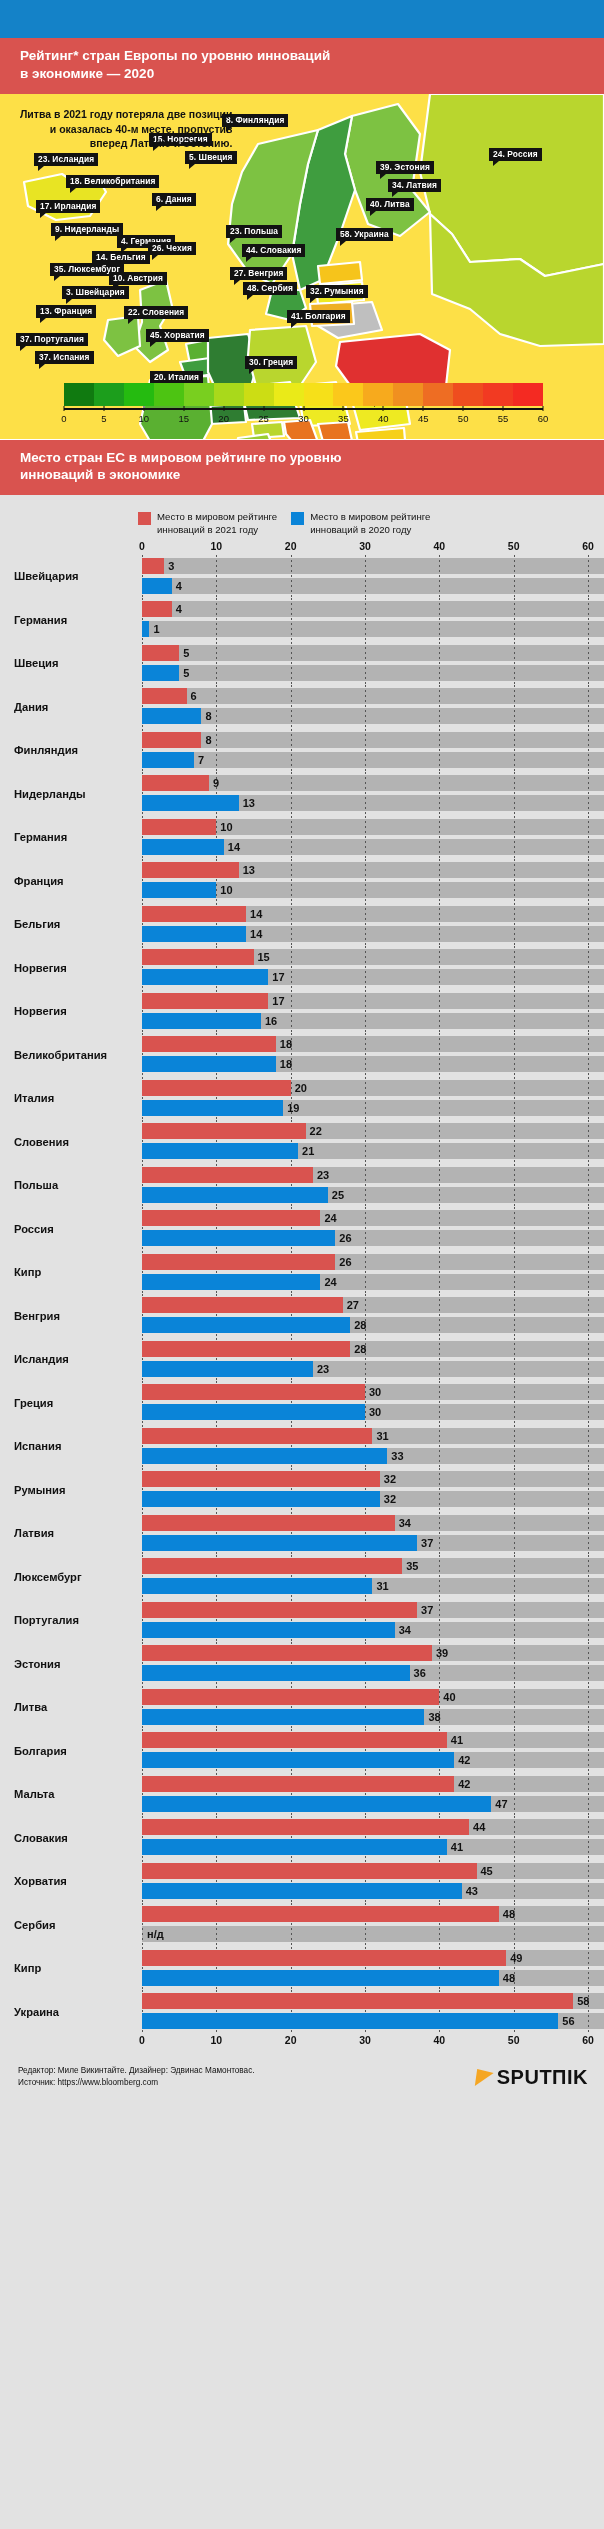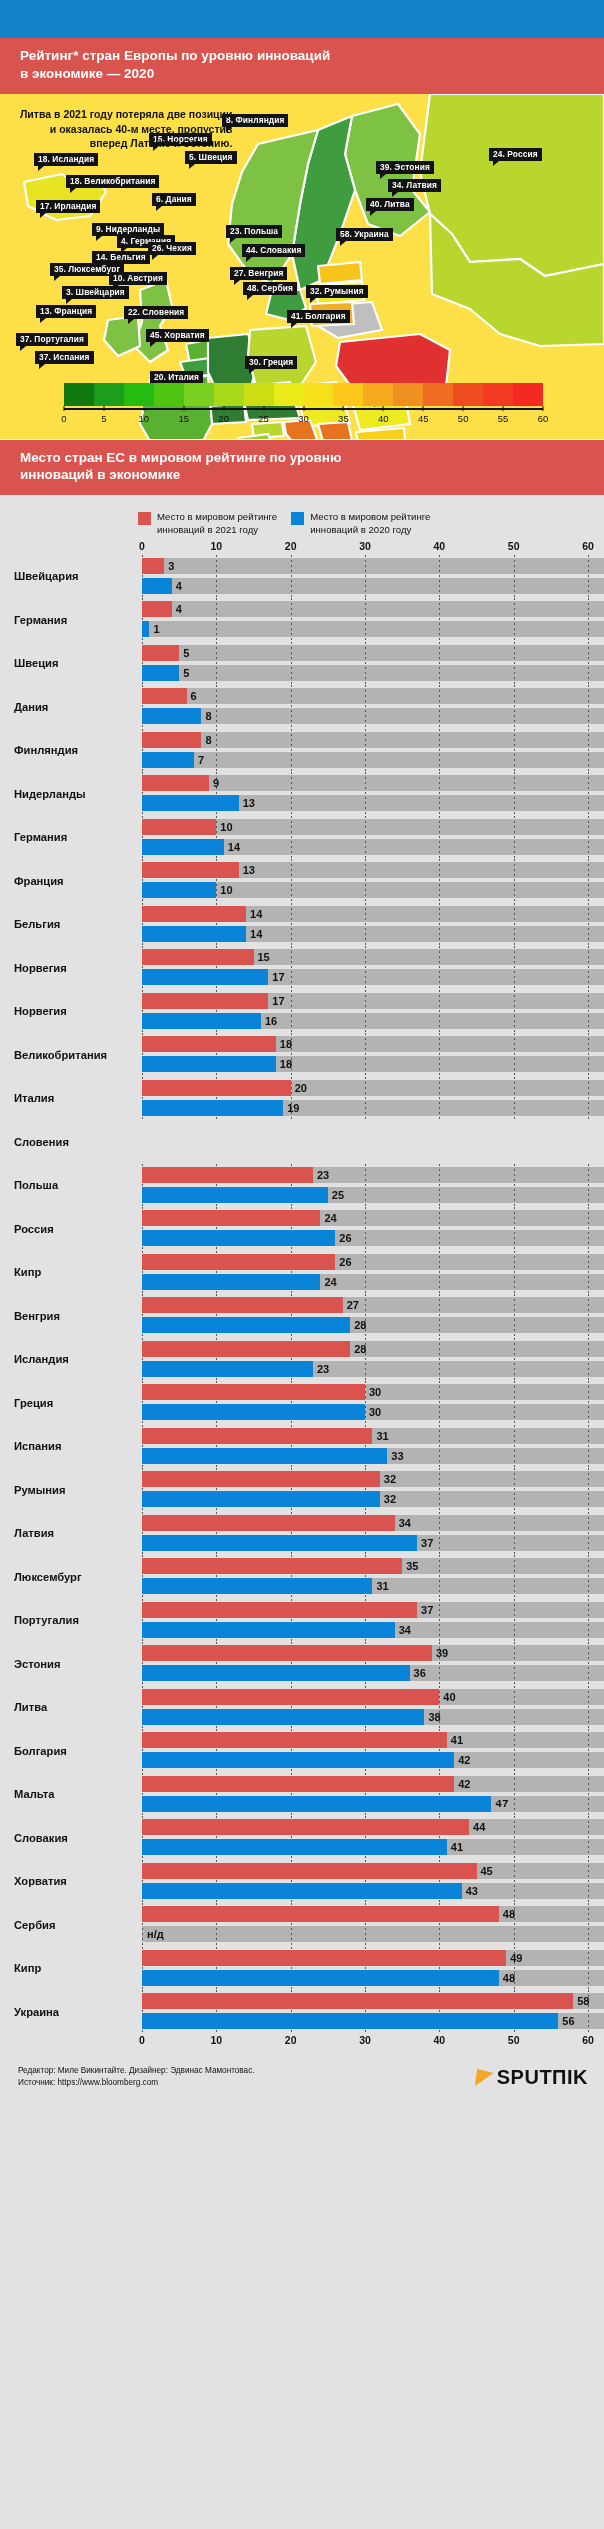--- a/index.html
+++ b/index.html
@@ -270,28 +270,28 @@
 
   <div class="map-note">Литва в 2021 году потеряла две позиции
 и оказалась 40-м месте, пропустив
 вперед Латвию и Эстонию.</div>
 
   <div id="map-labels">
       <div class="lbl" style="left: 222px; top: 20px;">8. Финляндия</div>
       <div class="lbl" style="left: 489px; top: 54px;">24. Россия</div>
       <div class="lbl" style="left: 149px; top: 39px;">15. Норвегия</div>
       <div class="lbl" style="left: 185px; top: 57px;">5. Швеция</div>
-      <div class="lbl" style="left: 34px; top: 59px;">18. Исландия</div>
+      <div class="lbl" style="left: 34px; top: 59px;">23. Исландия</div>
       <div class="lbl" style="left: 376px; top: 67px;">39. Эстония</div>
       <div class="lbl" style="left: 388px; top: 85px;">34. Латвия</div>
       <div class="lbl" style="left: 66px; top: 81px;">18. Великобритания</div>
       <div class="lbl" style="left: 152px; top: 99px;">6. Дания</div>
       <div class="lbl" style="left: 366px; top: 104px;">40. Литва</div>
       <div class="lbl" style="left: 36px; top: 106px;">17. Ирландия</div>
-      <div class="lbl" style="left: 51px; top: 129px; margin-left: 41px;">9. Нидерланды</div>
+      <div class="lbl" style="left: 51px; top: 129px;">9. Нидерланды</div>
       <div class="lbl" style="left: 117px; top: 141px;">4. Германия</div>
       <div class="lbl" style="left: 226px; top: 131px;">23. Польша</div>
       <div class="lbl" style="left: 336px; top: 134px;">58. Украина</div>
       <div class="lbl" style="left: 92px; top: 157px;">14. Бельгия</div>
       <div class="lbl" style="left: 148px; top: 148px;">26. Чехия</div>
       <div class="lbl" style="left: 242px; top: 150px;">44. Словакия</div>
       <div class="lbl" style="left: 50px; top: 169px;">35. Люксембург</div>
       <div class="lbl" style="left: 109px; top: 178px;">10. Австрия</div>
       <div class="lbl" style="left: 230px; top: 173px;">27. Венгрия</div>
       <div class="lbl" style="left: 62px; top: 192px;">3. Швейцария</div>
@@ -644,20 +644,37 @@
             <i style="left: 446px;"></i>
           </div>
           <div class="bar b2021" style="width: 148.667px; background: rgb(217, 83, 79); z-index: 10;"></div>
           <div class="bar-val v1" style="left: 148.667px; z-index: 12;">20</div>
           <div class="bar b2020" style="width: 141.233px; background: rgb(10, 132, 216); z-index: 10;"></div>
           <div class="bar-val v2" style="left: 141.233px; z-index: 12;">19</div>
         </div>
       </div>
       <div class="row">
         <div class="row-label">Словения</div>
+        <div class="row-bars">
+          <div class="bar-track t1"></div>
+          <div class="bar-track t2"></div>
+          <div class="gridlines">
+            <i style="left: 0px;"></i>
+            <i style="left: 74.3333px;"></i>
+            <i style="left: 148.667px;"></i>
+            <i style="left: 223px;"></i>
+            <i style="left: 297.333px;"></i>
+            <i style="left: 371.667px;"></i>
+            <i style="left: 446px;"></i>
+          </div>
+          <div class="bar b2021" style="width: 163.533px; background: rgb(217, 83, 79); z-index: 10;"></div>
+          <div class="bar-val v1" style="left: 163.533px; z-index: 12;">22</div>
+          <div class="bar b2020" style="width: 156.1px; background: rgb(10, 132, 216); z-index: 10;"></div>
+          <div class="bar-val v2" style="left: 156.1px; z-index: 12;">21</div>
+        </div>
       </div>
       <div class="row">
         <div class="row-label">Польша</div>
         <div class="row-bars">
           <div class="bar-track t1"></div>
           <div class="bar-track t2"></div>
           <div class="gridlines">
             <i style="left: 0px;"></i>
             <i style="left: 74.3333px;"></i>
             <i style="left: 148.667px;"></i>
@@ -942,21 +959,21 @@
             <i style="left: 74.3333px;"></i>
             <i style="left: 148.667px;"></i>
             <i style="left: 223px;"></i>
             <i style="left: 297.333px;"></i>
             <i style="left: 371.667px;"></i>
             <i style="left: 446px;"></i>
           </div>
           <div class="bar b2021" style="width: 312.2px; background: rgb(217, 83, 79); z-index: 10;"></div>
           <div class="bar-val v1" style="left: 312.2px; z-index: 12;">42</div>
           <div class="bar b2020" style="width: 349.367px; background: rgb(10, 132, 216); z-index: 10;"></div>
-          <div class="bar-val v2" style="left: 349.367px; z-index: 12; font-family: Liberation Mono, monospace;">47</div>
+          <div class="bar-val v2" style="left: 349.367px; z-index: 12;">47</div>
         </div>
       </div>
       <div class="row">
         <div class="row-label">Словакия</div>
         <div class="row-bars">
           <div class="bar-track t1"></div>
           <div class="bar-track t2"></div>
           <div class="gridlines">
             <i style="left: 0px;"></i>
             <i style="left: 74.3333px;"></i>

